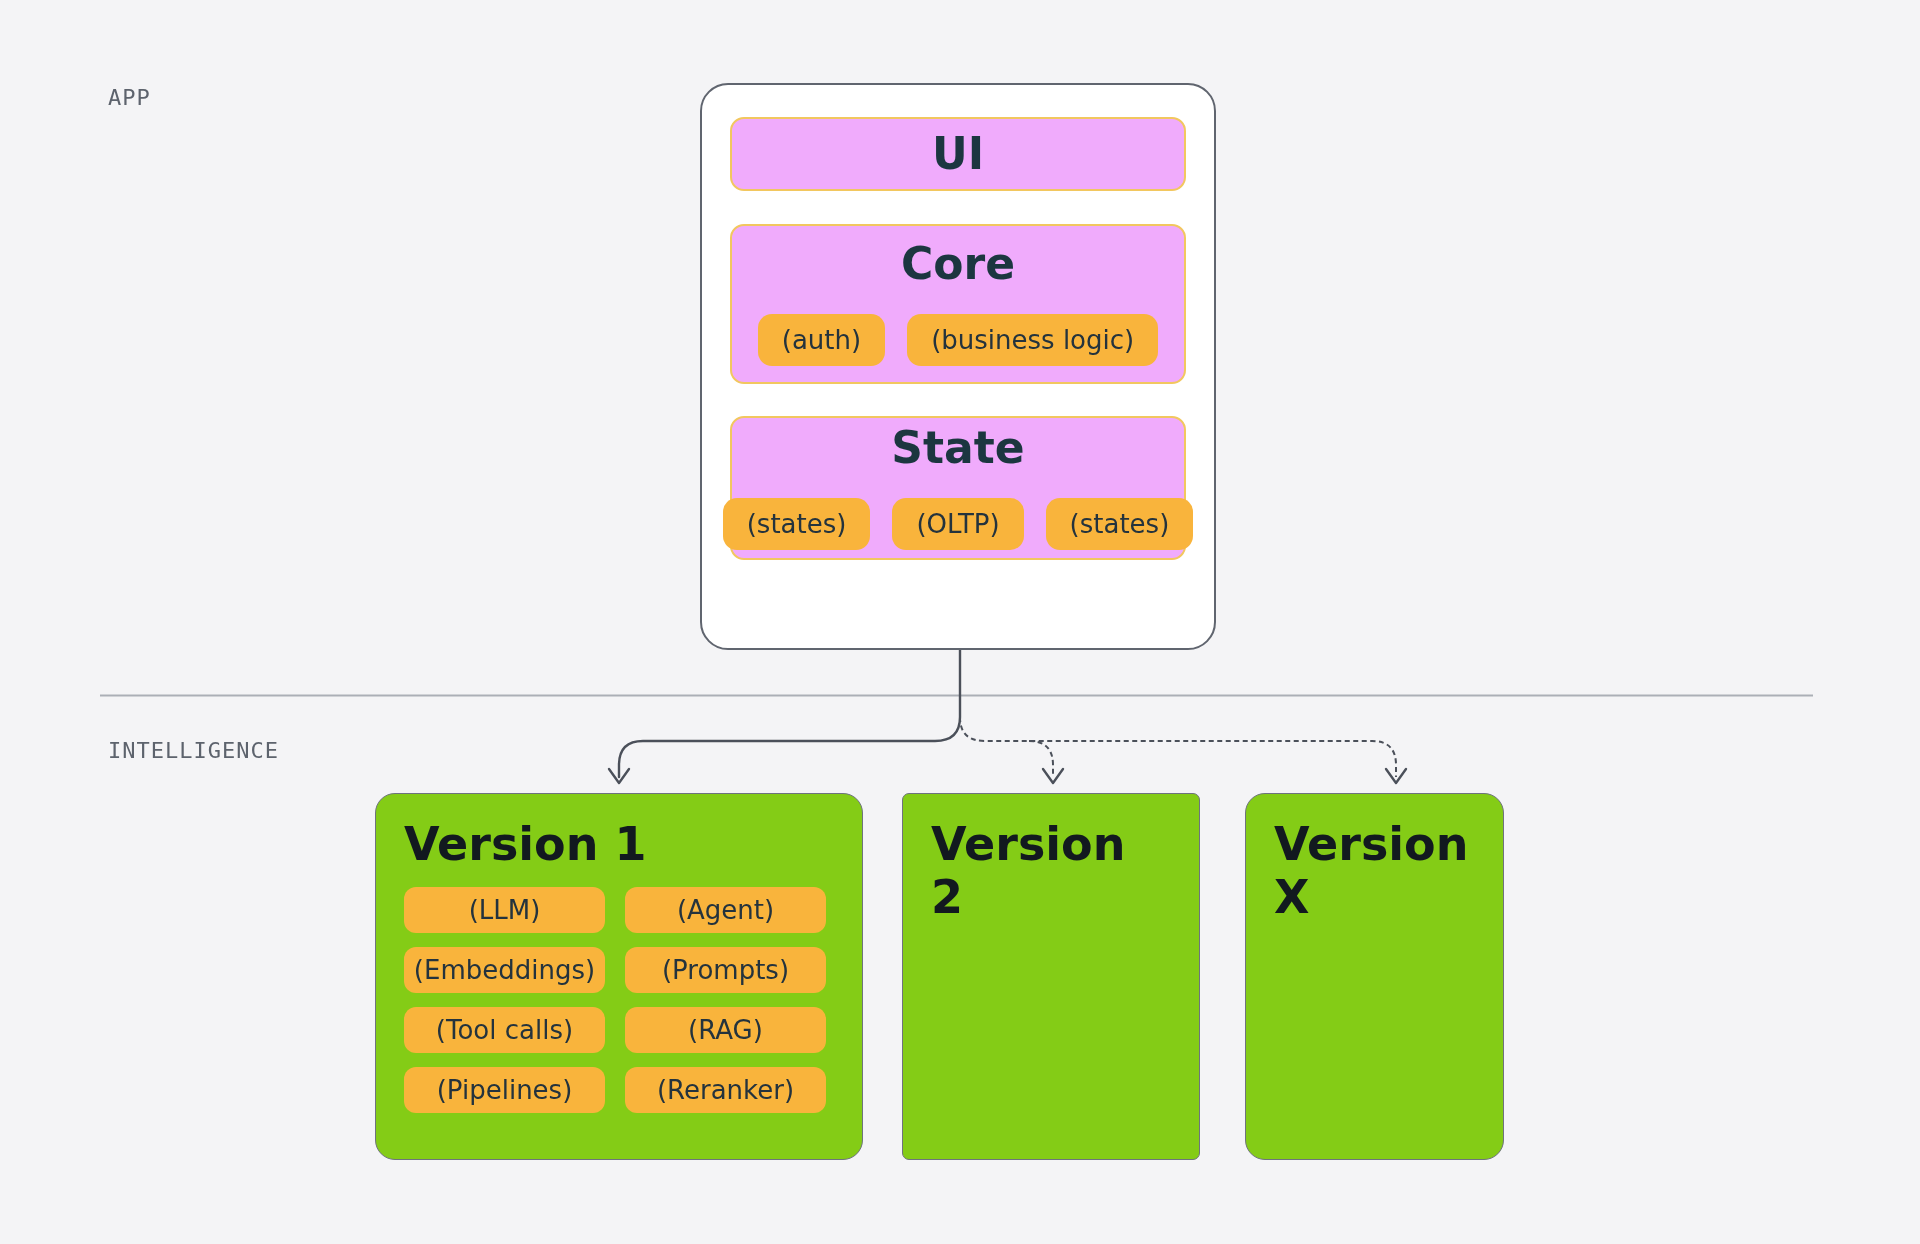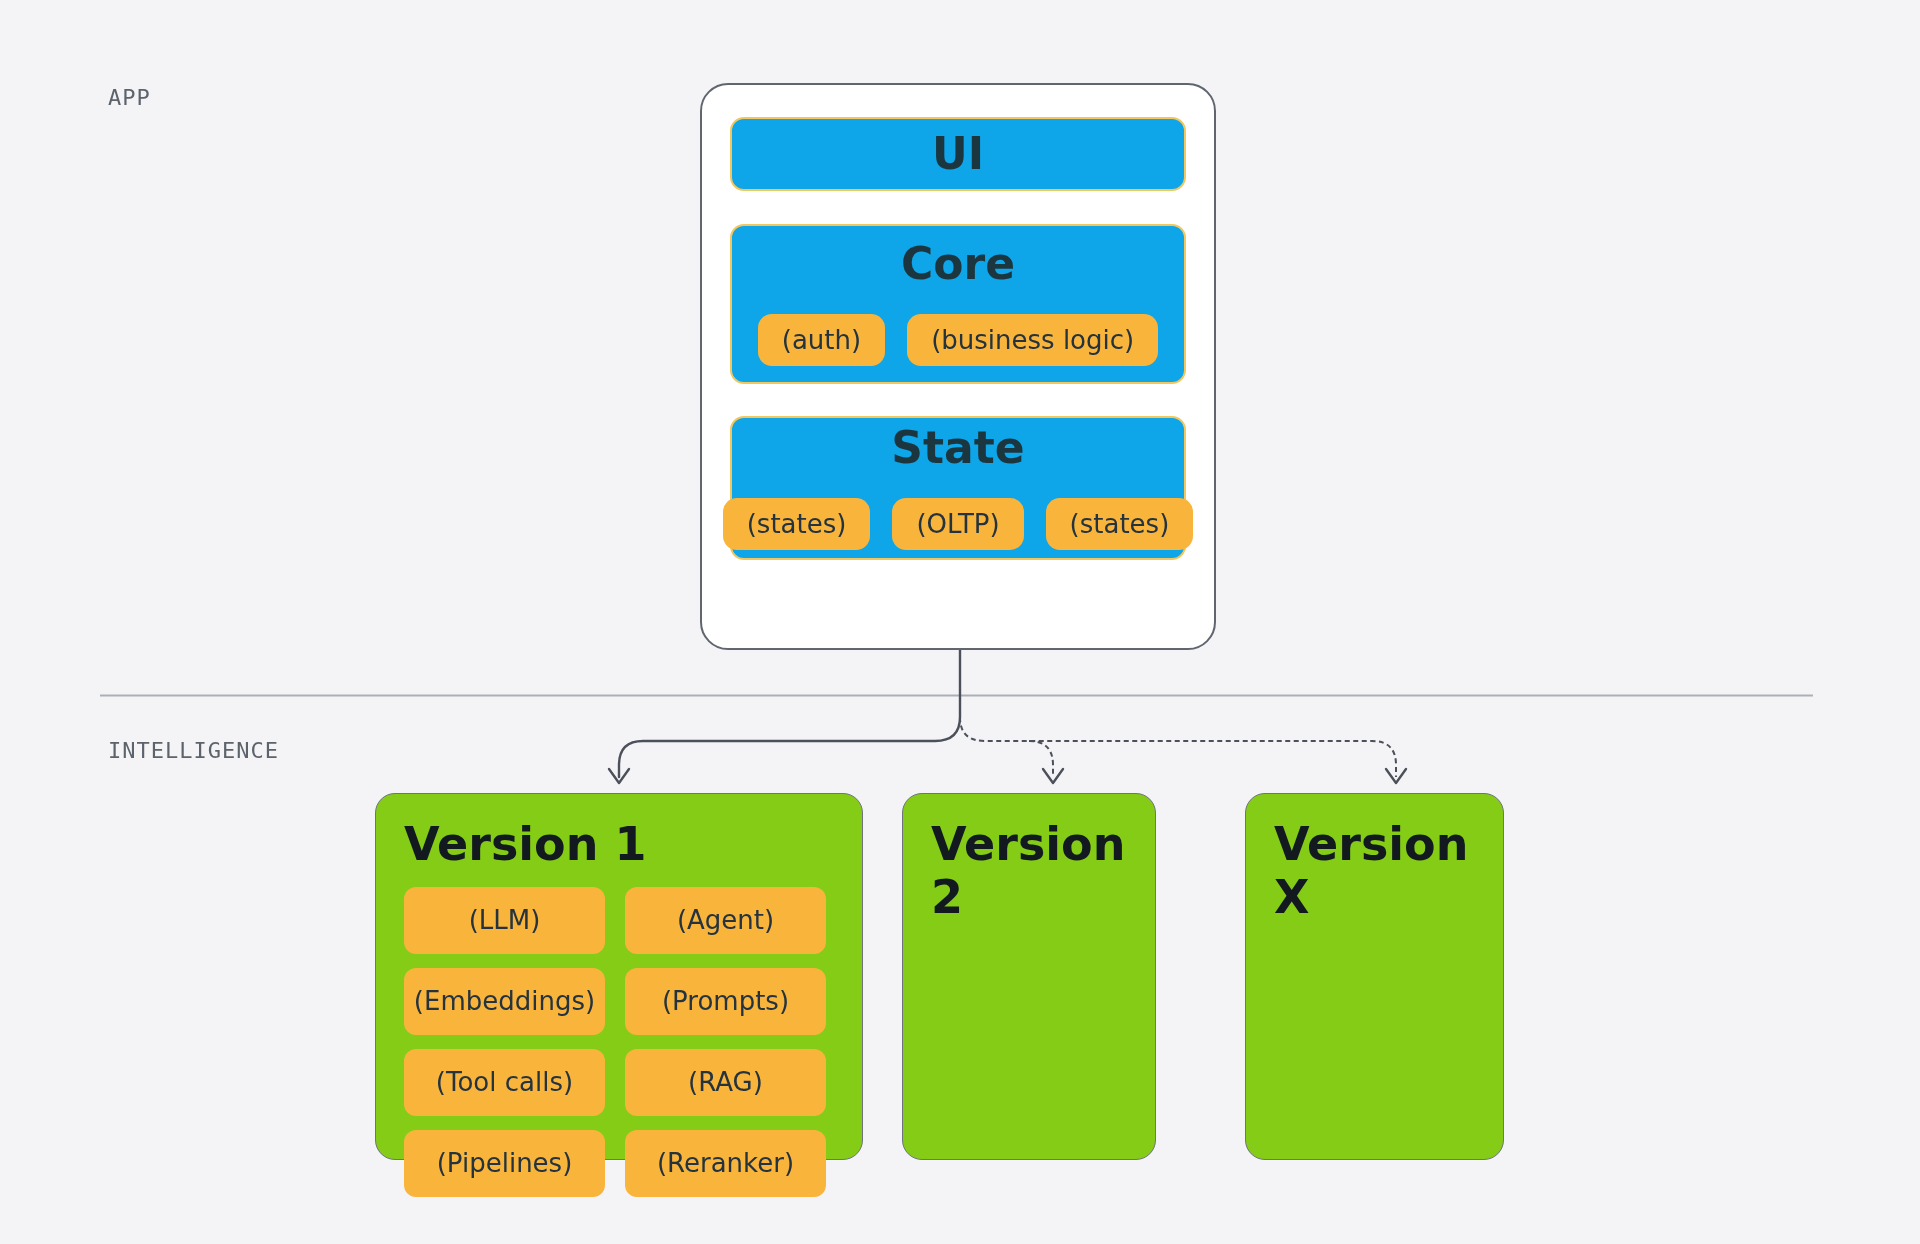--- a/index.html
+++ b/index.html
@@ -29,21 +29,21 @@
     left: 700px; top: 83px;
     width: 516px; height: 567px;
     box-sizing: border-box;
     background: #FFFFFF;
     border: 2px solid #60656F;
     border-radius: 28px;
     padding: 32px 28px 33px 28px;
   }
   .section {
     box-sizing: border-box;
-    background: #0ea5e9;
+    background: #f0abfc;
     border: 2px solid #F2C75F;
     border-radius: 14px;
     display: flex;
     flex-direction: column;
     align-items: center;
     justify-content: center;
   }
   .section-ui { height: 74px; }
   .section-core { height: 160px; margin-top: 33px; padding: 10px 0 14px 0; }
   .section-state { height: 144px; margin-top: 32px; padding: 8px 0 12px 0; }
@@ -73,35 +73,35 @@
     position: absolute;
     top: 793px;
     height: 367px;
     box-sizing: border-box;
     background: #84cc16;
     border: 1.5px solid #6E737D;
     border-radius: 20px;
     padding: 24px 28px;
   }
   .version-1 { left: 375px; width: 488px; }
-  .version-2 { left: 902px; width: 254px; }
+  .version-2 { left: 902px; width: 298px; border-radius: 7px; }
   .version-x { left: 1245px; width: 259px; }
   .version-title {
     font-size: 46px;
     font-weight: bold;
     color: #12191F;
     line-height: 1.15;
   }
   .version-pills {
     display: grid;
     grid-template-columns: 201px 201px;
     gap: 14px 20px;
     margin-top: 16px;
   }
-  .version-pills .pill { height: 67px; border-radius: 12px; padding: 0 10px; }
+  .version-pills .pill { height: 46px; border-radius: 12px; padding: 0 10px; }
 </style>
 </head>
 <body>
 
 <div class="stage">
 
   <svg class="connectors" width="1920" height="1244" viewBox="0 0 1920 1244">
 
     <line x1="100" y1="695.5" x2="1813" y2="695.5" stroke="#ABAFB6" stroke-width="1.8"></line>
 

